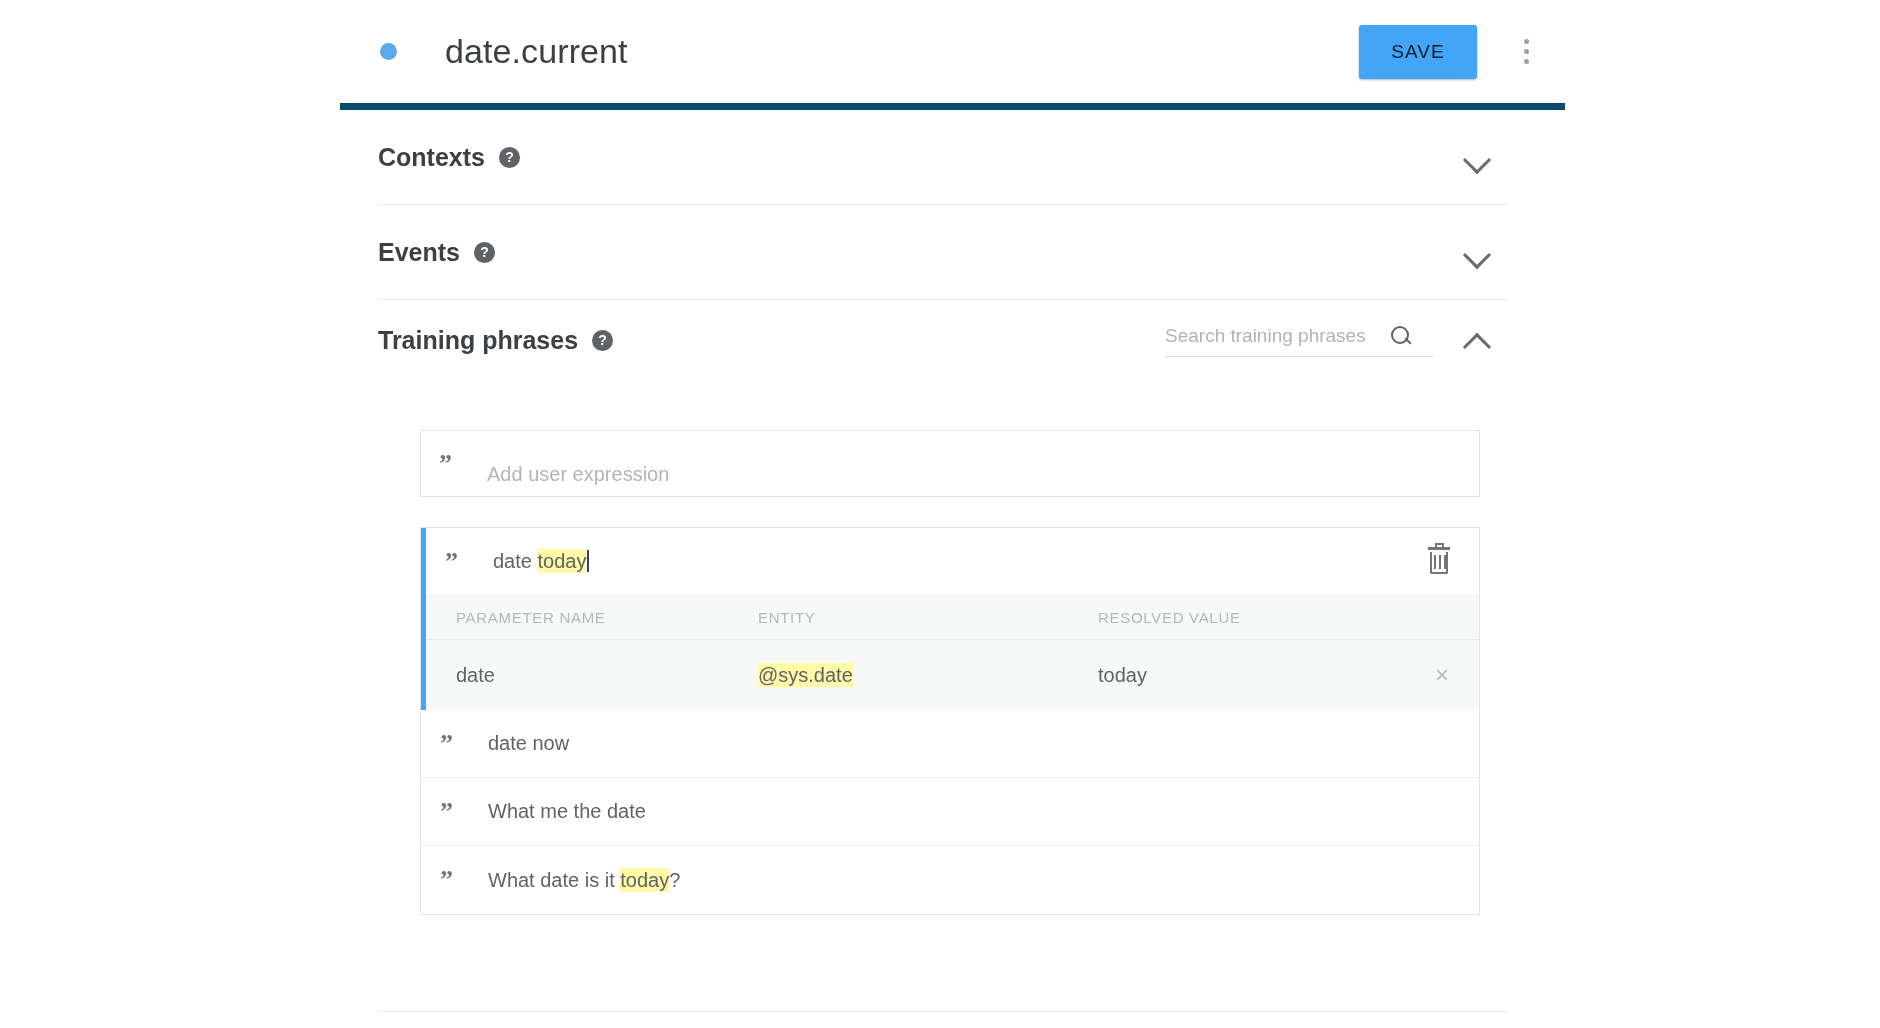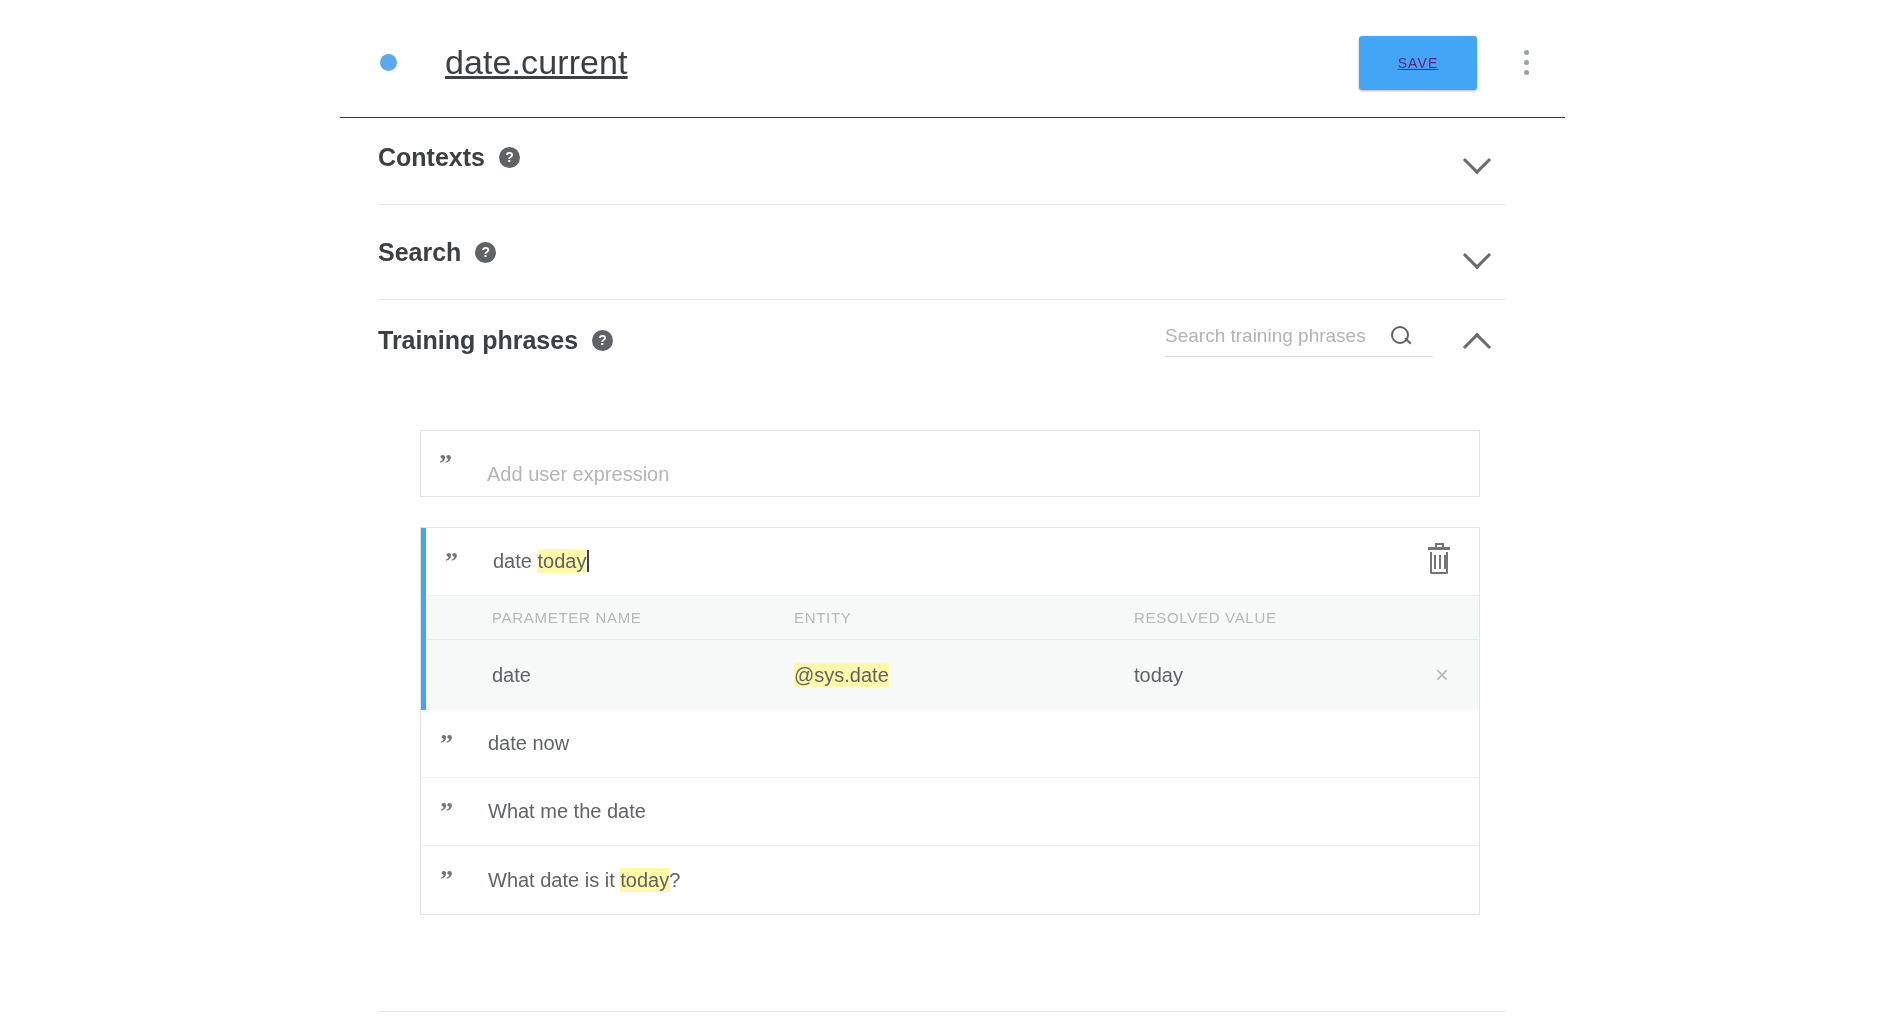--- a/index.html
+++ b/index.html
@@ -16,27 +16,26 @@
   .page {
     position: relative;
     width: 1880px;
     height: 1028px;
   }
 
   
   .header {
     position: absolute;
     left: 340px;
-    top: 8px;
+    top: 0;
     width: 1225px;
     height: 110px;
     display: flex;
     align-items: center;
-    border-bottom: 1px solid #0c4a6e;
-    text-decoration: underline;
+    border-bottom: 7px solid #0c4a6e;
   }
 
   .status-dot {
     width: 17px;
     height: 17px;
     border-radius: 50%;
     background: #5aa9ec;
     margin-left: 40px;
     flex: 0 0 auto;
   }
@@ -47,28 +46,28 @@
     font-weight: 400;
     color: #3c4043;
     letter-spacing: 0.1px;
     white-space: nowrap;
   }
 
   .header-spacer { flex: 1 1 auto; }
 
   .save-button {
     background: #42a5f5;
-    color: #701a75;
+    color: #0f172a;
     border: none;
     border-radius: 3px;
     height: 54px;
     min-width: 118px;
     padding: 0 24px;
     font-family: "Liberation Sans", sans-serif;
-    font-size: 14px;
+    font-size: 19px;
     font-weight: 500;
     letter-spacing: 1.1px;
     cursor: pointer;
     box-shadow: 0 1px 3px rgba(0,0,0,0.18), 0 1px 2px rgba(0,0,0,0.12);
   }
 
   .overflow-menu {
     width: 46px;
     height: 54px;
     margin-left: 26px;
@@ -329,21 +328,21 @@
   }
 
   .param-row {
     display: flex;
     align-items: center;
     height: 70px;
     background: #f7f8f8;
   }
   .param-row div { font-size: 20px; color: #5f6368; }
 
-  .col-param { width: 332px; padding-left: 30px; margin-left: 36px; }
+  .col-param { width: 332px; padding-left: 30px; }
   .col-entity { width: 340px; }
   .col-value { width: 300px; }
   .col-action { flex: 1 1 auto; text-align: right; padding-right: 30px; }
 
   .close-x {
     display: inline-block;
     font-size: 24px;
     color: #b6bbc2;
     cursor: pointer;
     line-height: 1;
@@ -378,21 +377,21 @@
   </div>
 
   <div class="section section-contexts">
     <span class="section-title">Contexts</span>
     <span class="help-icon">?</span>
     <span class="section-spacer"></span>
     <span class="chevron"></span>
   </div>
 
   <div class="section section-events">
-    <span class="section-title">Search</span>
+    <span class="section-title">Events</span>
     <span class="help-icon">?</span>
     <span class="section-spacer"></span>
     <span class="chevron"></span>
   </div>
 
   <div class="section section-training">
     <span class="section-title">Training phrases</span>
     <span class="help-icon">?</span>
     <span class="section-spacer"></span>
     <span class="search-wrap">

